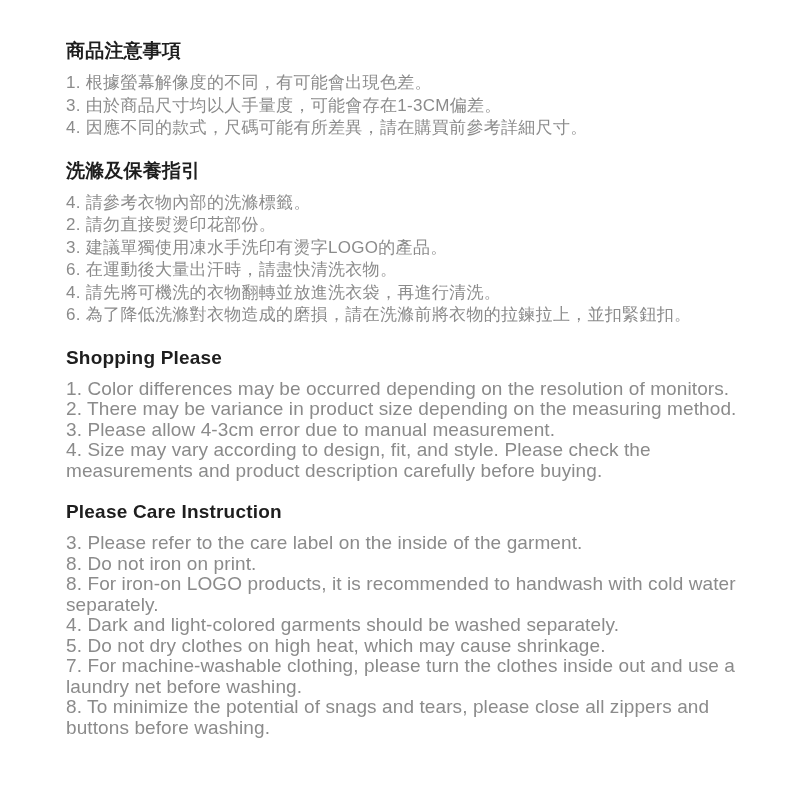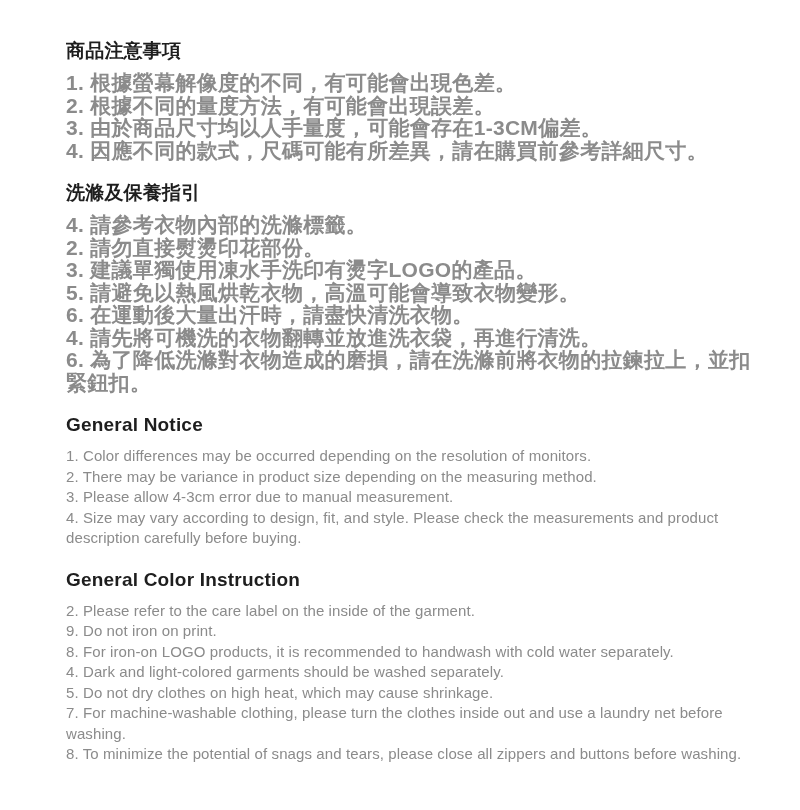--- a/index.html
+++ b/index.html
@@ -32,67 +32,64 @@
     color: #1e1e1e;
     letter-spacing: 0.2px;
   }
   .notice-line {
     margin: 0;
     max-width: 700px;
     color: #8b8b8b;
     font-weight: normal;
   }
   .zh .notice-line {
-    font-size: 21px;
+    font-size: 17px;
     line-height: 22.5px;
     letter-spacing: 0.3px;
-    font-weight: bold;
   }
   .en .notice-line {
-    font-size: 15px;
+    font-size: 19px;
     line-height: 20.5px;
     letter-spacing: 0.1px;
   }
 </style>
 </head>
 <body>
 
 <main class="page">
 
   <section class="zh">
     <h2 class="section-title">商品注意事項</h2>
     <p class="notice-line">1. 根據螢幕解像度的不同，有可能會出現色差。</p>
-    <p class="notice-line">2. 根據不同的量度方法，有可能會出現誤差。</p>
     <p class="notice-line">3. 由於商品尺寸均以人手量度，可能會存在1-3CM偏差。</p>
     <p class="notice-line">4. 因應不同的款式，尺碼可能有所差異，請在購買前參考詳細尺寸。</p>
   </section>
 
   <section class="zh">
     <h2 class="section-title">洗滌及保養指引</h2>
     <p class="notice-line">4. 請參考衣物內部的洗滌標籤。</p>
     <p class="notice-line">2. 請勿直接熨燙印花部份。</p>
     <p class="notice-line">3. 建議單獨使用凍水手洗印有燙字LOGO的產品。</p>
-    <p class="notice-line">5. 請避免以熱風烘乾衣物，高溫可能會導致衣物變形。</p>
     <p class="notice-line">6. 在運動後大量出汗時，請盡快清洗衣物。</p>
     <p class="notice-line">4. 請先將可機洗的衣物翻轉並放進洗衣袋，再進行清洗。</p>
     <p class="notice-line">6. 為了降低洗滌對衣物造成的磨損，請在洗滌前將衣物的拉鍊拉上，並扣緊鈕扣。</p>
   </section>
 
   <section class="en">
-    <h2 class="section-title">General Notice</h2>
+    <h2 class="section-title">Shopping Please</h2>
     <p class="notice-line">1. Color differences may be occurred depending on the resolution of monitors.</p>
     <p class="notice-line">2. There may be variance in product size depending on the measuring method.</p>
     <p class="notice-line">3. Please allow 4-3cm error due to manual measurement.</p>
     <p class="notice-line">4. Size may vary according to design, fit, and style. Please check the measurements and product description carefully before buying.</p>
   </section>
 
   <section class="en">
-    <h2 class="section-title">General Color Instruction</h2>
-    <p class="notice-line">2. Please refer to the care label on the inside of the garment.</p>
-    <p class="notice-line">9. Do not iron on print.</p>
+    <h2 class="section-title">Please Care Instruction</h2>
+    <p class="notice-line">3. Please refer to the care label on the inside of the garment.</p>
+    <p class="notice-line">8. Do not iron on print.</p>
     <p class="notice-line">8. For iron-on LOGO products, it is recommended to handwash with cold water separately.</p>
     <p class="notice-line">4. Dark and light-colored garments should be washed separately.</p>
     <p class="notice-line">5. Do not dry clothes on high heat, which may cause shrinkage.</p>
     <p class="notice-line">7. For machine-washable clothing, please turn the clothes inside out and use a laundry net before washing.</p>
     <p class="notice-line">8. To minimize the potential of snags and tears, please close all zippers and buttons before washing.</p>
   </section>
 
 </main>
 
 </body></html>

